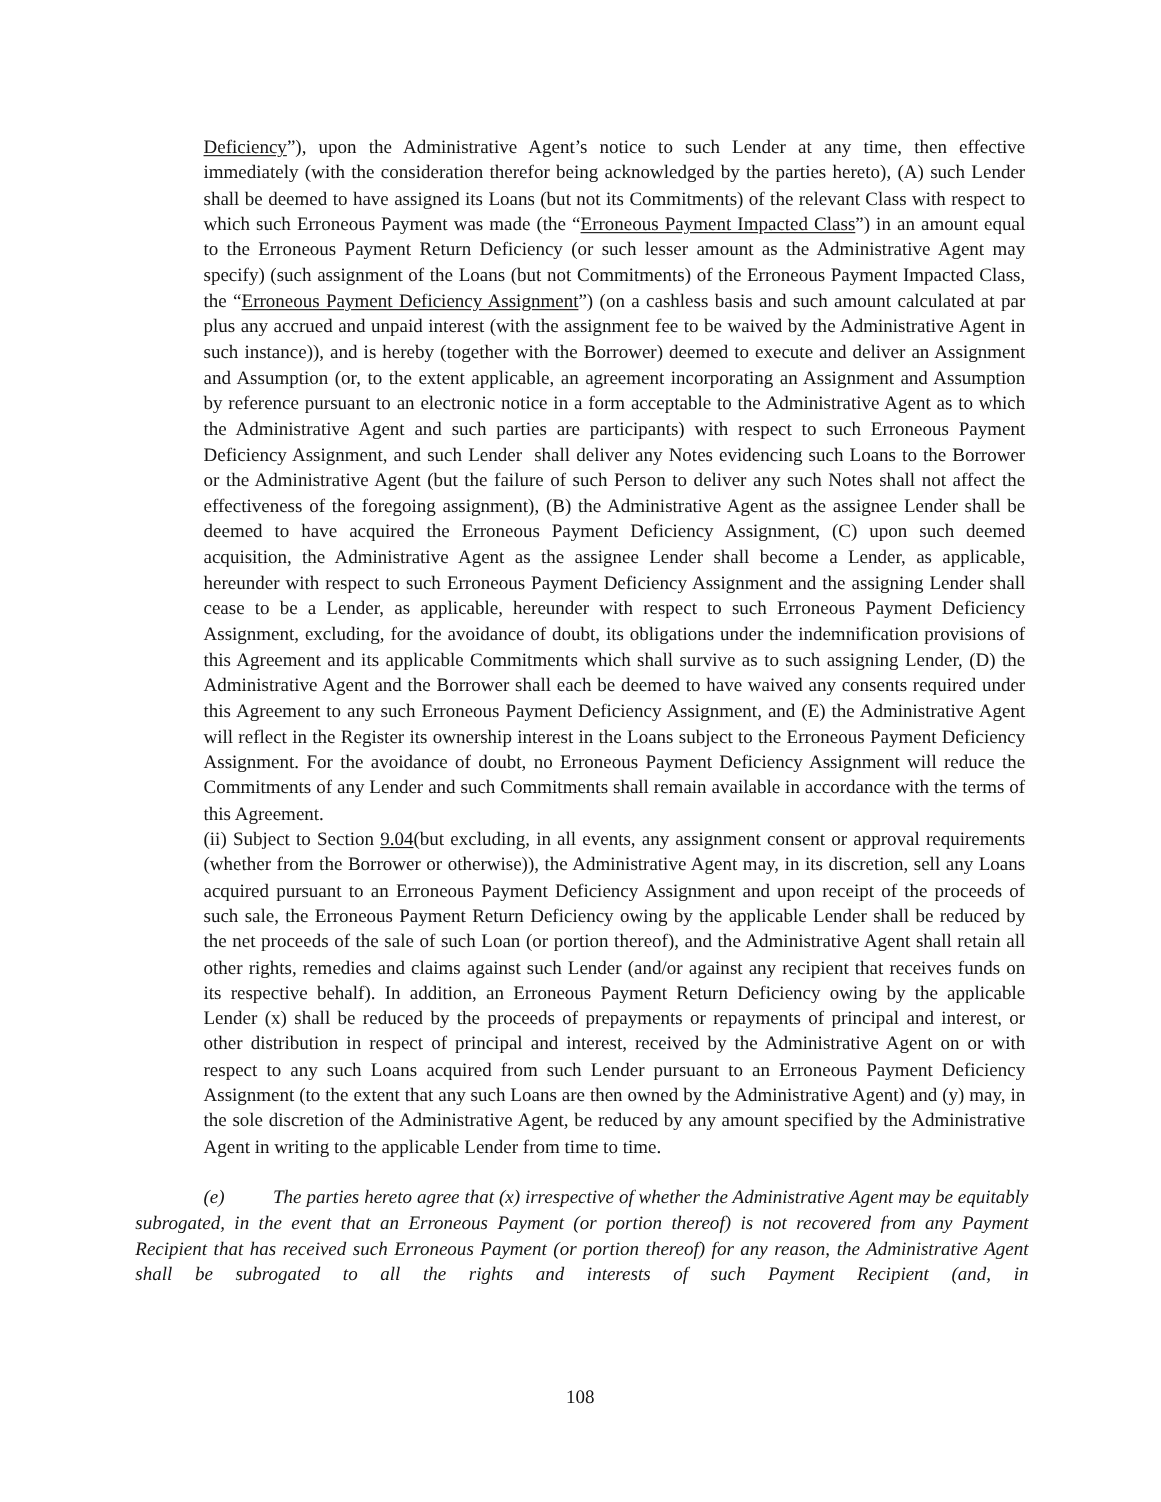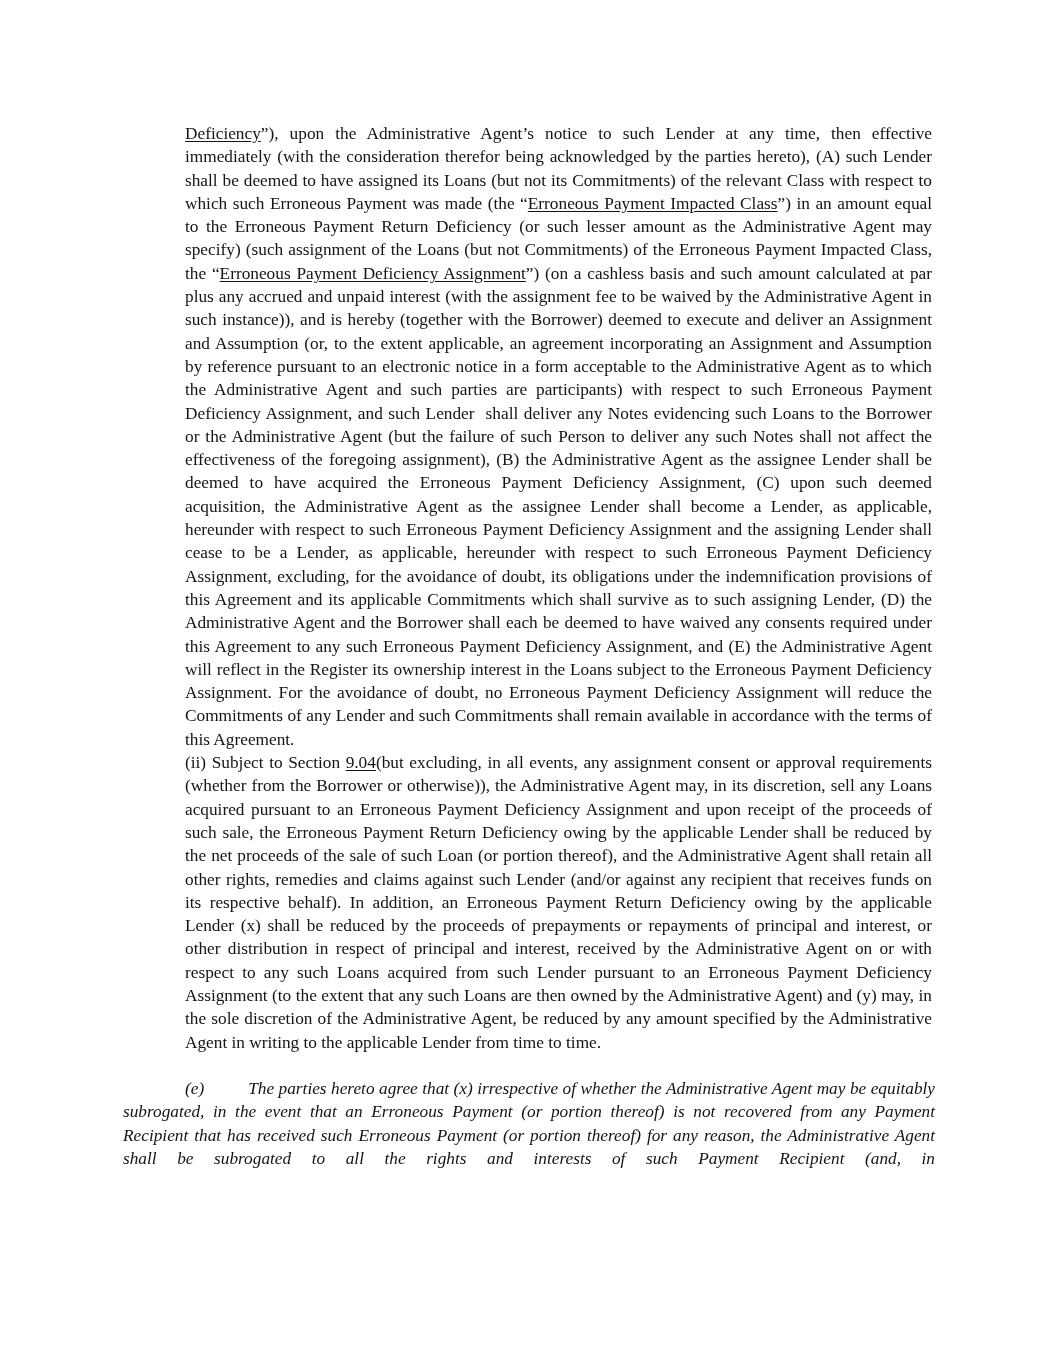--- a/index.html
+++ b/index.html
@@ -56,13 +56,14 @@
 </style>
 </head>
 <body>
 
 <div class="page">
   <div class="content">
     <div class="indented"><span class="u">Deficiency</span><span>”), upon the Administrative Agent’s notice to such Lender at any time, then effective immediately (with the consideration therefor being acknowledged by the parties hereto), (A) such Lender shall be deemed to have assigned its Loans (but not its Commitments) of the relevant Class with respect to which such Erroneous Payment was made (the “</span><span class="u">Erroneous Payment Impacted Class</span><span>”) in an amount equal to the Erroneous Payment Return Deficiency (or such lesser amount as the Administrative Agent may specify) (such assignment of the Loans (but not Commitments) of the Erroneous Payment Impacted Class, the “</span><span class="u">Erroneous Payment Deficiency Assignment</span><span>”) (on a cashless basis and such amount calculated at par plus any accrued and unpaid interest (with the assignment fee to be waived by the Administrative Agent in such instance)), and is hereby (together with the Borrower) deemed to execute and deliver an Assignment and Assumption (or, to the extent applicable, an agreement incorporating an Assignment and Assumption by reference pursuant to an electronic notice in a form acceptable to the Administrative Agent as to which the Administrative Agent and such parties are participants) with respect to such Erroneous Payment Deficiency Assignment, and such Lender&nbsp; shall deliver any Notes evidencing such Loans to the Borrower or the Administrative Agent (but the failure of such Person to deliver any such Notes shall not affect the effectiveness of the foregoing assignment), (B) the Administrative Agent as the assignee Lender shall be deemed to have acquired the Erroneous Payment Deficiency Assignment, (C) upon such deemed acquisition, the Administrative Agent as the assignee Lender shall become a Lender, as applicable, hereunder with respect to such Erroneous Payment Deficiency Assignment and the assigning Lender shall cease to be a Lender, as applicable, hereunder with respect to such Erroneous Payment Deficiency Assignment, excluding, for the avoidance of doubt, its obligations under the indemnification provisions of this Agreement and its applicable Commitments which shall survive as to such assigning Lender, (D) the Administrative Agent and the Borrower shall each be deemed to have waived any consents required under this Agreement to any such Erroneous Payment Deficiency Assignment, and (E) the Administrative Agent will reflect in the Register its ownership interest in the Loans subject to the Erroneous Payment Deficiency Assignment. For the avoidance of doubt, no Erroneous Payment Deficiency Assignment will reduce the Commitments of any Lender and such Commitments shall remain available in accordance with the terms of this Agreement.</span></div>
     <div class="indented"><span>(ii) Subject to Section </span><span class="u">9.04</span><span>(but excluding, in all events, any assignment consent or approval requirements (whether from the Borrower or otherwise)), the Administrative Agent may, in its discretion, sell any Loans acquired pursuant to an Erroneous Payment Deficiency Assignment and upon receipt of the proceeds of such sale, the Erroneous Payment Return Deficiency owing by the applicable Lender shall be reduced by the net proceeds of the sale of such Loan (or portion thereof), and the Administrative Agent shall retain all other rights, remedies and claims against such Lender (and/or against any recipient that receives funds on its respective behalf). In addition, an Erroneous Payment Return Deficiency owing by the applicable Lender (x) shall be reduced by the proceeds of prepayments or repayments of principal and interest, or other distribution in respect of principal and interest, received by the Administrative Agent on or with respect to any such Loans acquired from such Lender pursuant to an Erroneous Payment Deficiency Assignment (to the extent that any such Loans are then owned by the Administrative Agent) and (y) may, in the sole discretion of the Administrative Agent, be reduced by any amount specified by the Administrative Agent in writing to the applicable Lender from time to time.</span></div>
     <div class="para-e"><span>(e)</span><span class="tab"></span><span>The parties hereto agree that (x) irrespective of whether the Administrative Agent may be equitably subrogated, in the event that an Erroneous Payment (or portion thereof) is not recovered from any Payment Recipient that has received such Erroneous Payment (or portion thereof) for any reason, the Administrative Agent shall be subrogated to all the rights and interests of such Payment Recipient (and, in</span></div>
   </div>
+  <div class="page-number">108</div>
 </div>
 
 </body></html>

